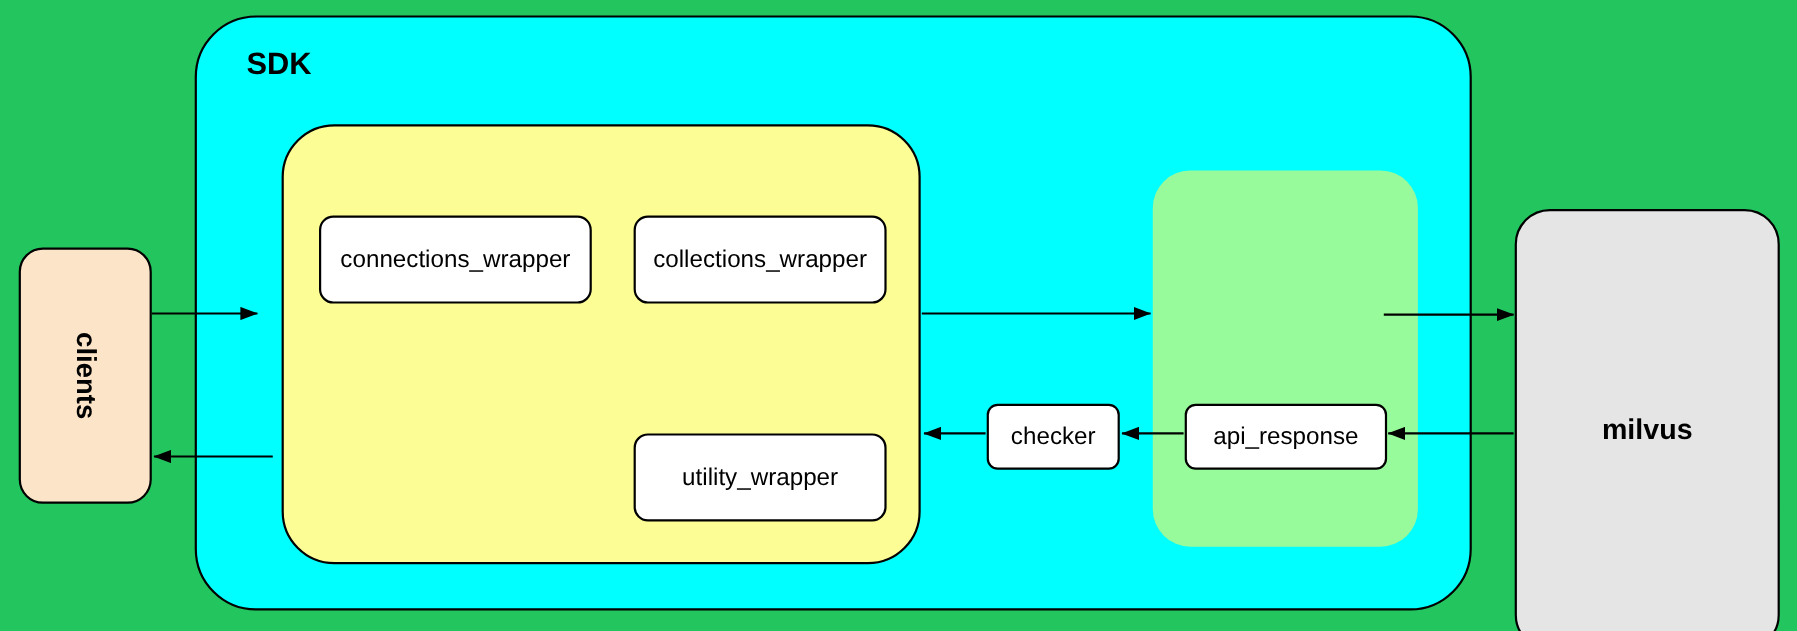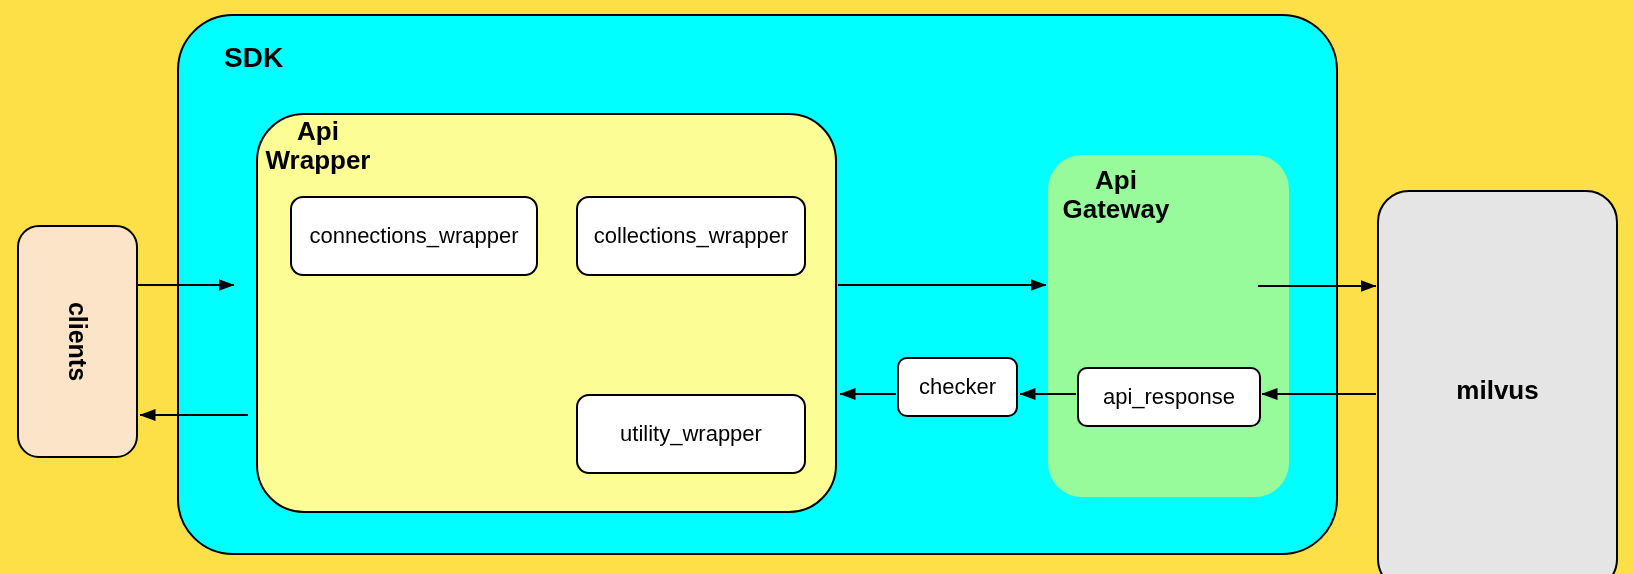--- a/index.html
+++ b/index.html
@@ -5,21 +5,21 @@
   html, body {
     margin: 0;
     padding: 0;
     background: #ffffff;
     font-family: "Liberation Sans", sans-serif;
   }
   #stage {
     position: relative;
     width: 1634px;
     height: 574px;
-    background: #fde047;
+    background: #22c55e;
     overflow: hidden;
   }
   #stage * { box-sizing: border-box; }
 
   .node {
     position: absolute;
     border: 2px solid var(--c-line, #000);
     display: flex;
     align-items: center;
     justify-content: center;
@@ -93,21 +93,21 @@
   .gw-leaf {
     background: var(--c-node, #ffffff);
     border-radius: 10px;
     font-size: 22px;
     height: 60px;
   }
   .api-request  { left: 1077px; top: 257px; width: 181px; }
   .api-response { left: 1077px; top: 367px; width: 184px; justify-content: center; }
 
   .checker {
-    left: 897px; top: 357px; width: 121px; height: 60px;
+    left: 897px; top: 367px; width: 121px; height: 60px;
     background: var(--c-node, #ffffff);
     border-radius: 10px;
     font-size: 22px;
   }
 
   .edges {
     position: absolute;
     left: 0; top: 0;
     width: 1634px; height: 574px;
     pointer-events: none;
@@ -119,38 +119,36 @@
 </style>
 </head>
 <body>
 
 <div id="stage">
 
   <div class="node sdk"></div>
   <div class="container-label sdk-label">SDK</div>
 
   <div class="node wrapper"></div>
-  <div class="container-label wrapper-label">Api Wrapper</div>
 
   <div class="node leaf col1 row1">
     <span>connections_wrapper</span>
   </div>
   <div class="node leaf col2 row1">
     <span>collections_wrapper</span>
   </div>
   <div class="node leaf col2 row3">
     <span>utility_wrapper</span>
   </div>
 
   <div class="node checker">
     <span>checker</span>
   </div>
 
   <div class="node gateway"></div>
-  <div class="container-label gateway-label">Api Gateway</div>
 
   <div class="node gw-leaf api-response">
     <span>api_response</span>
   </div>
 
   <div class="node clients">
     <span class="rotated">clients</span>
   </div>
 
   <div class="node milvus">

